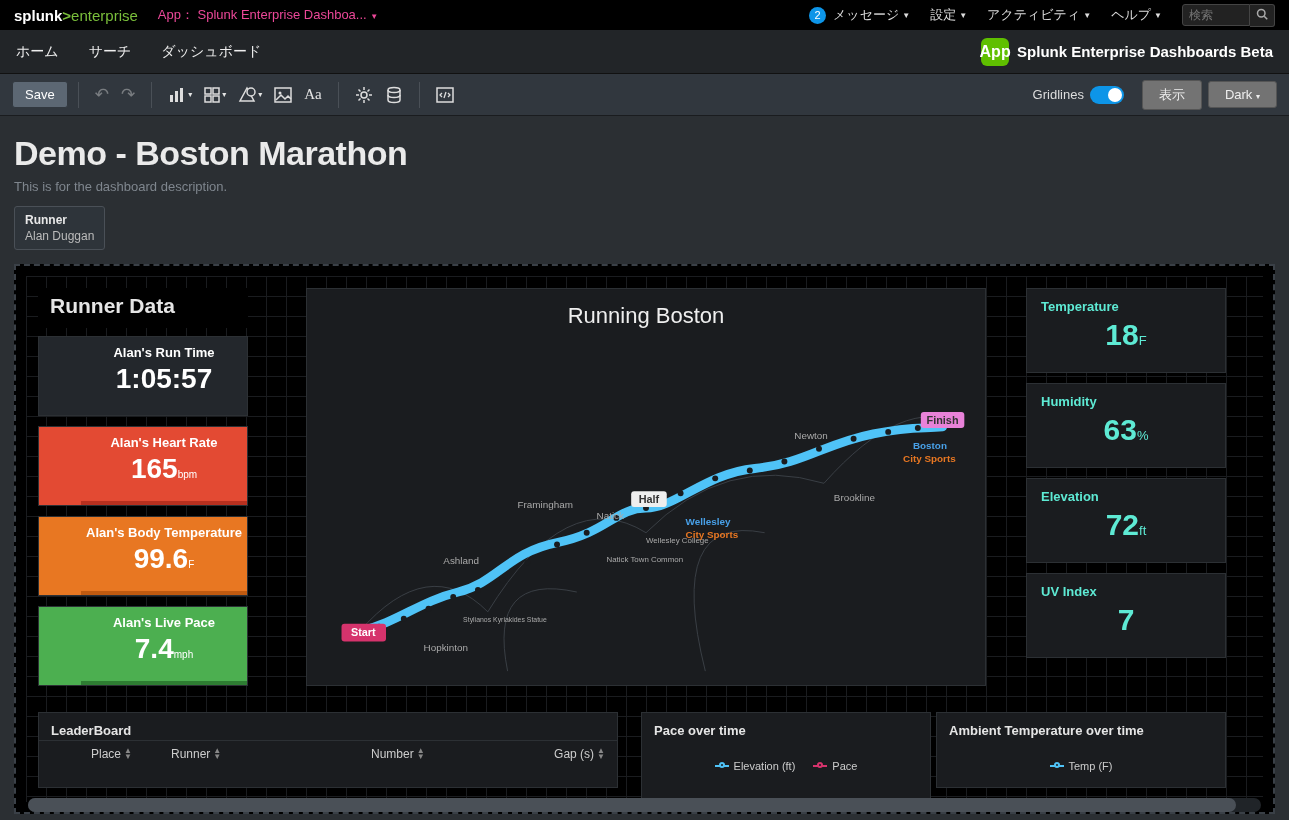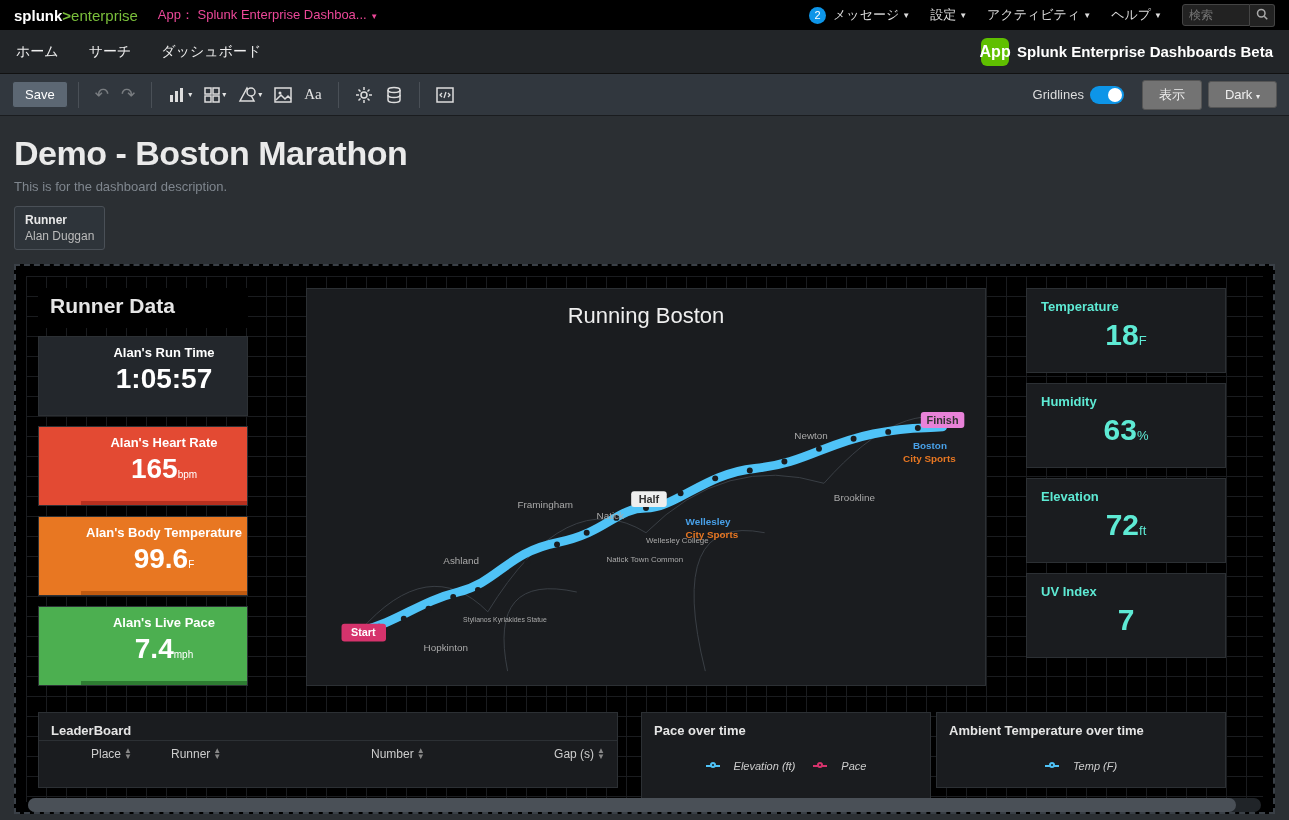--- a/index.html
+++ b/index.html
@@ -78,21 +78,21 @@
 .flagstart { fill:#d6336c; }
 .flaghalf { fill:#eee; }
 .flagfinish { fill:#e882d8; }
 .flagtxt { font-size:11px; font-weight:bold; }
 
 .leader .cols { display:flex; padding:6px 12px; font-size:12px; color:#ccc; border-top:1px solid #2c3034;}
 .leader .cols span { display:flex; align-items:center; gap:3px; cursor:pointer;}
 .sorticon { font-size:8px; line-height:6px; color:#888; display:flex; flex-direction:column;}
 
 .legend { display:flex; gap:18px; justify-content:center; padding-top:20px; font-size:11px; color:#ccc;}
-.legend .li { display:flex; align-items:center; gap:14px;font-style:italic;}
+.legend .li { display:flex; align-items:center; gap:5px;}
 
 .scrollbar-h { position:absolute; bottom:0; left:12px; right:12px; height:14px; background:#202428; border-radius:7px;}
 .scrollbar-h .thumb{ position:absolute; left:0; width:98%; height:100%; background:#4a5057; border-radius:7px;}
 
 </style>
 </head>
 <body>
 
 <div class="topbar">
   <span class="logo">

